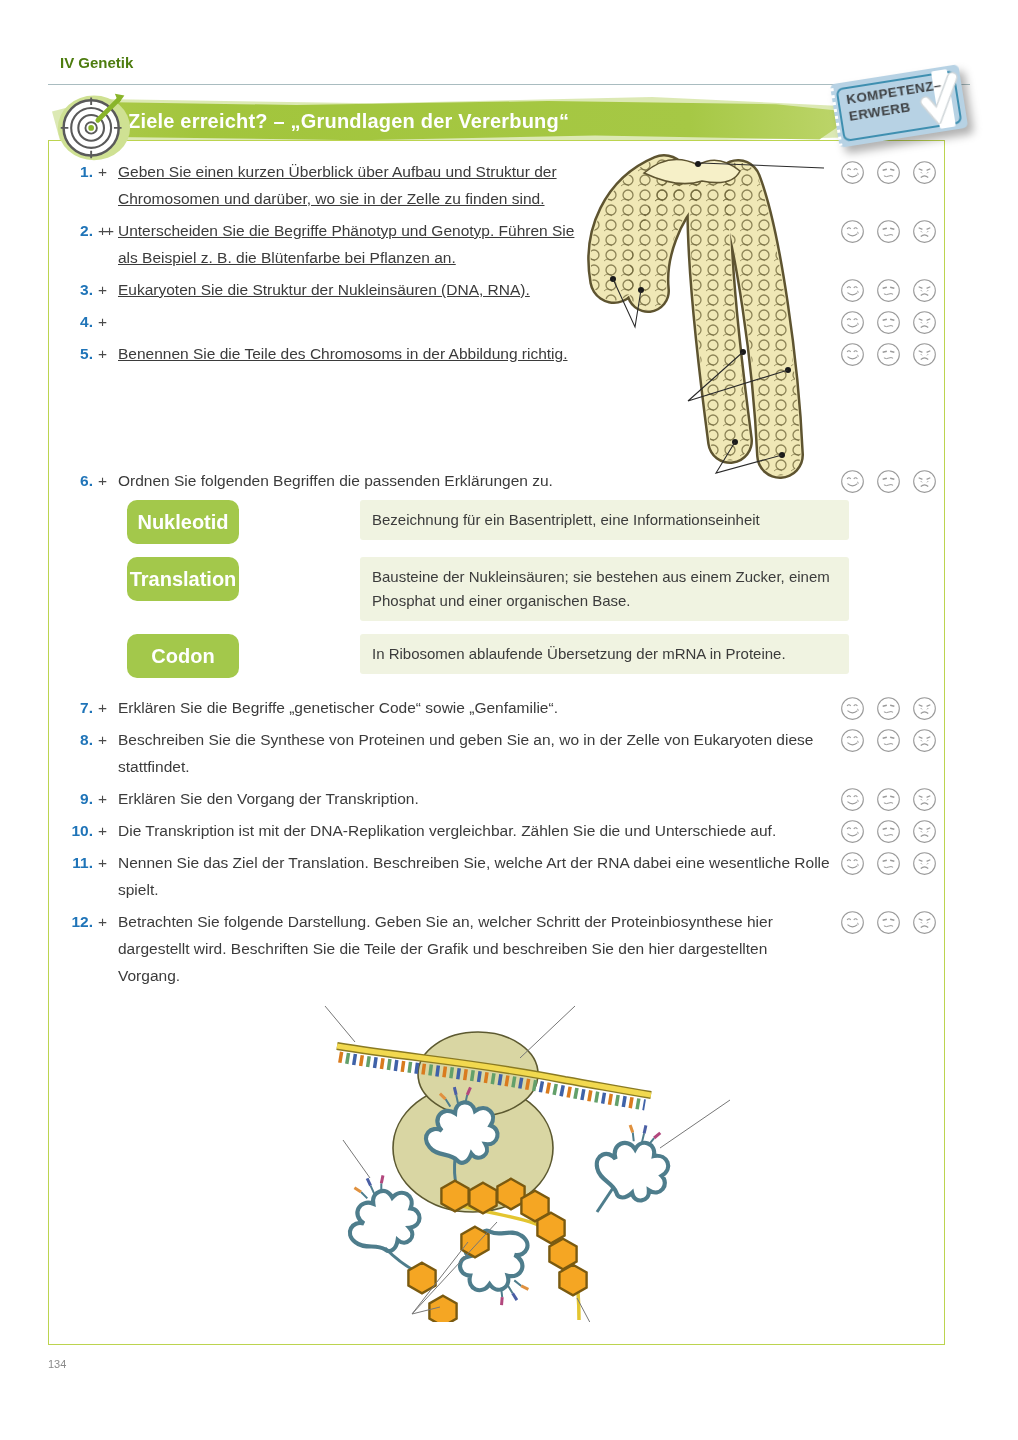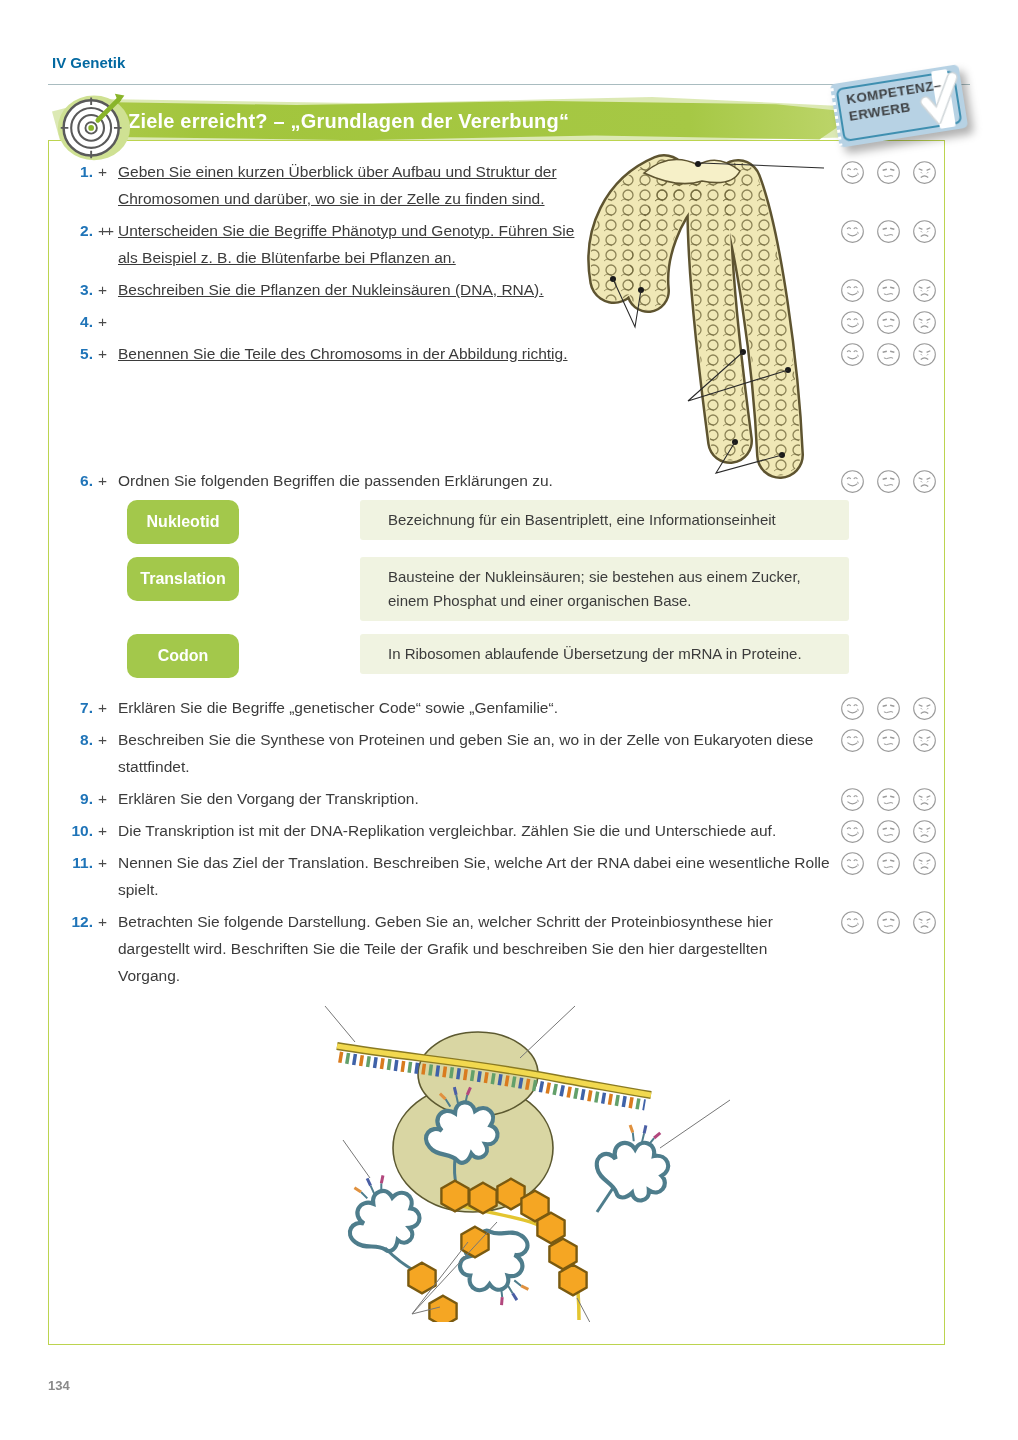--- a/index.html
+++ b/index.html
@@ -1,20 +1,20 @@
 <!DOCTYPE html>
 <html><head>
 <meta charset="utf-8">
 <style>
   html,body{margin:0;padding:0;background:#fff;}
   .page{position:relative;width:1018px;height:1440px;background:#fff;
         font-family:"Liberation Sans",sans-serif;overflow:hidden;}
 
   
-  .chapter{position:absolute;top:54px;left:52px;font-size:15px;font-weight:bold;color:#0369a1;}
+  .chapter{position:absolute;top:54px;left:60px;font-size:15px;font-weight:bold;color:#4d7c0f;}
   .head-rule{position:absolute;top:84px;left:48px;width:922px;height:1px;background:#a9bcc0;}
 
   
   .banner-under{position:absolute;top:96px;left:52px;width:800px;height:52px;background:#c9dd8c;opacity:.65;
      clip-path:polygon(0 30%,6% 6%,40% 14%,75% 2%,100% 20%,99% 80%,60% 92%,20% 100%,1% 86%);}
   .banner{position:absolute;top:101px;left:60px;width:787px;height:40px;
      background:linear-gradient(90deg,#afcb4e,#a2c53c 18%,#a6c845 80%,#bdd56b);
      clip-path:polygon(0.6% 22%,3% 2%,30% 10%,62% 0%,91% 8%,100% 26%,99.2% 60%,96.5% 96%,68% 86%,38% 98%,7% 90%,0 66%);}
   .banner-title{padding-left:68px;font-size:20px;font-weight:bold;color:#fff;line-height:41px;letter-spacing:.2px;}
 
@@ -41,29 +41,29 @@
   .q-text{padding-right:10px;}
   .q-row.wide .q-text{flex:1;}
   .q-row.narrow .q-text{max-width:468px;text-decoration:underline;}
   .faces{display:flex;gap:11px;margin-left:auto;padding-top:2px;flex:none;}
   svg.face{width:25px;height:25px;display:block;}
   .gap-after{margin-bottom:100px;}
 
   
   .match-grid{margin:6px 0 16px 64px;display:grid;grid-template-columns:112px 489px;column-gap:121px;row-gap:13px;}
   .term{background:#a3c84b;border-radius:10px;height:44px;display:flex;align-items:center;justify-content:center;
-        color:#fff;font-weight:bold;font-size:16px;}
-  .expl{background:#f0f3e1;border-radius:3px;padding:8px 28px;font-size:15px;line-height:24px;color:#3b3b3b;align-self:start;}
+        color:#fff;font-weight:bold;font-size:20px;}
+  .expl{background:#f0f3e1;border-radius:3px;padding:8px 12px;font-size:15px;line-height:24px;color:#3b3b3b;align-self:start;}
 
   .diagram{margin-left:252px;margin-top:6px;}
 
   
   .chromo{position:absolute;top:143px;left:586px;width:264px;height:348px;z-index:2;}
 
-  .page-num{position:absolute;top:1358px;left:48px;font-size:13px;font-weight:bold;color:#8a8a8a;margin-top:20px;}
+  .page-num{position:absolute;top:1358px;left:48px;font-size:11px;font-weight:normal;color:#8a8a8a;}
 </style>
 </head>
 <body>
 
 <svg width="0" height="0" style="position:absolute" aria-hidden="true">
   <defs>
     <symbol id="face-happy" viewBox="0 0 30 30">
       <circle cx="15" cy="15" r="13" fill="#fff" stroke="#9a9a9a" stroke-width="1.3"></circle>
       <path d="M8.5 12 q2.2 -3 4.4 0" fill="none" stroke="#9a9a9a" stroke-width="1.3"></path>
       <path d="M16.5 12 q2.2 -3 4.4 0" fill="none" stroke="#9a9a9a" stroke-width="1.3"></path>
@@ -171,21 +171,21 @@
         <svg class="face">
             <use href="#face-sad"></use>
           </svg>
       </span>
     </div>
 
     
     <div class="q-row narrow">
       <span class="q-num">3.</span>
       <span class="q-plus">+</span>
-      <span class="q-text">Beschreiben Sie die Pflanzen der Nukleinsäuren (DNA, RNA).</span>
+      <span class="q-text">Eukaryoten Sie die Struktur der Nukleinsäuren (DNA, RNA).</span>
       <span class="faces">
         <svg class="face">
             <use href="#face-happy"></use>
           </svg>
         <svg class="face">
             <use href="#face-neutral"></use>
           </svg>
         <svg class="face">
             <use href="#face-sad"></use>
           </svg>

